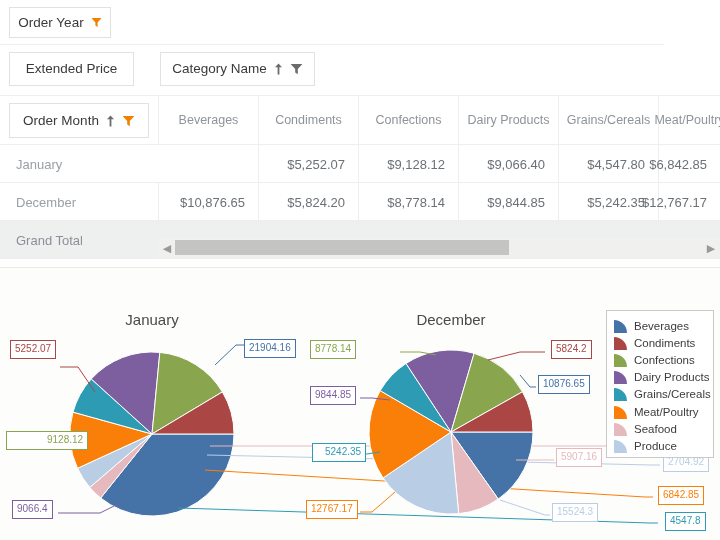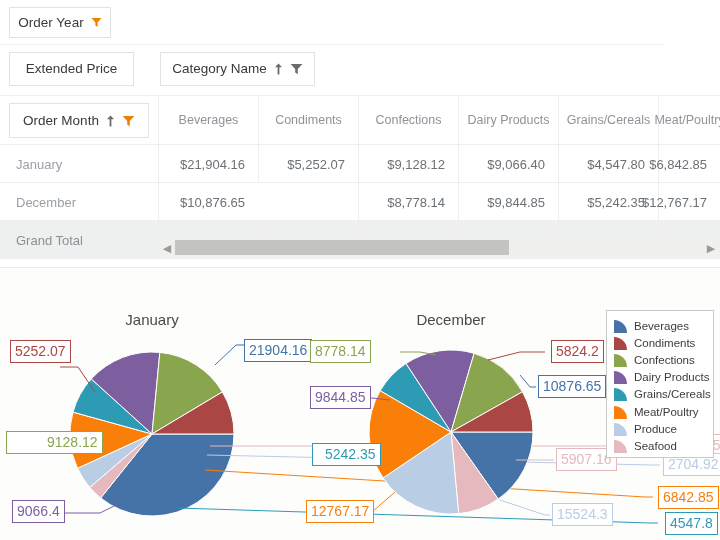--- a/index.html
+++ b/index.html
@@ -72,21 +72,21 @@
   #pivotbottom{position:absolute;left:0;top:258px;width:158px;height:9px;background:#ffffff;border-top:1px solid #eeeeee;box-sizing:border-box;}
 
   #divider{position:absolute;left:0;top:267px;width:720px;height:1px;background:#eaeae7;}
 
   
   #charts{position:absolute;left:0;top:268px;width:720px;height:272px;background:#fdfdfb;}
   .ctitle{position:absolute;font-size:15px;color:#4a4a4a;white-space:nowrap;}
   .plabel{
     position:absolute;box-sizing:border-box;
     border:1px solid #000;background:#ffffff;
-    font-size:14px;line-height:1;
+    font-size:10px;line-height:1;
     padding:3px 4px 4px 4px;
     white-space:nowrap;
   }
   #legend{
     position:absolute;left:606px;top:310px;width:108px;height:148px;
     box-sizing:border-box;border:1px solid #c9c9c9;background:#ffffff;
     padding:6px 0 0 7px;
   }
   .lgitem{display:flex;align-items:center;height:17.2px;gap:6px;}
   .lgsw{width:14px;height:14px;flex:0 0 14px;}
@@ -162,30 +162,30 @@
           </div>
           <div class="hcell" style="left: 658px; width: 62px;">
             <span>Meat/Poultry</span>
           </div>
         </div>
     </div>
 
     <div id="bodyrows">
         <div class="brow" style="top: 144px;">
           <div class="rowlbl">January</div>
-          <div class="bcell" style="left: 158px; width: 100px;">$21,904.16</div>
           <div class="bcell" style="left: 258px; width: 100px;">$5,252.07</div>
           <div class="bcell" style="left: 358px; width: 100px;">$9,128.12</div>
           <div class="bcell" style="left: 458px; width: 100px;">$9,066.40</div>
           <div class="bcell" style="left: 558px; width: 100px;">$4,547.80</div>
           <div class="bcell" style="left: 658px; width: 62px;">$6,842.85</div>
         </div>
         <div class="brow" style="top: 182px;">
           <div class="rowlbl">December</div>
           <div class="bcell" style="left: 158px; width: 100px;">$10,876.65</div>
+          <div class="bcell" style="left: 258px; width: 100px;">$5,824.20</div>
           <div class="bcell" style="left: 358px; width: 100px;">$8,778.14</div>
           <div class="bcell" style="left: 458px; width: 100px;">$9,844.85</div>
           <div class="bcell" style="left: 558px; width: 100px;">$5,242.35</div>
           <div class="bcell" style="left: 658px; width: 62px;">$12,767.17</div>
         </div>
         <div class="brow total" style="top: 220px;">
           <div class="rowlbl">Grand Total</div>
           <div class="bcell" style="left: 158px; width: 100px;">$32,780.81</div>
           <div class="bcell" style="left: 258px; width: 100px;">$11,076.27</div>
           <div class="bcell" style="left: 358px; width: 100px;">$17,906.26</div>
@@ -309,28 +309,28 @@
         <span class="lgsw">
           <svg width="14" height="14" viewBox="0 0 14 14">
             <path d="M0 14 L0 1 A13 13 0 0 1 13 14 Z" fill="#fa7f08"></path>
           </svg>
         </span>
         <span class="lgtx">Meat/Poultry</span>
       </div>
       <div class="lgitem">
         <span class="lgsw">
           <svg width="14" height="14" viewBox="0 0 14 14">
+            <path d="M0 14 L0 1 A13 13 0 0 1 13 14 Z" fill="#e5b9bd"></path>
+          </svg>
+        </span>
+        <span class="lgtx">Seafood</span>
+      </div>
+      <div class="lgitem">
+        <span class="lgsw">
+          <svg width="14" height="14" viewBox="0 0 14 14">
             <path d="M0 14 L0 1 A13 13 0 0 1 13 14 Z" fill="#b9cde5"></path>
           </svg>
         </span>
         <span class="lgtx">Produce</span>
       </div>
-      <div class="lgitem">
-        <span class="lgsw">
-          <svg width="14" height="14" viewBox="0 0 14 14">
-            <path d="M0 14 L0 1 A13 13 0 0 1 13 14 Z" fill="#e5b9bd"></path>
-          </svg>
-        </span>
-        <span class="lgtx">Seafood</span>
-      </div>
     </div>
 
 </div>
 
 </body></html>

